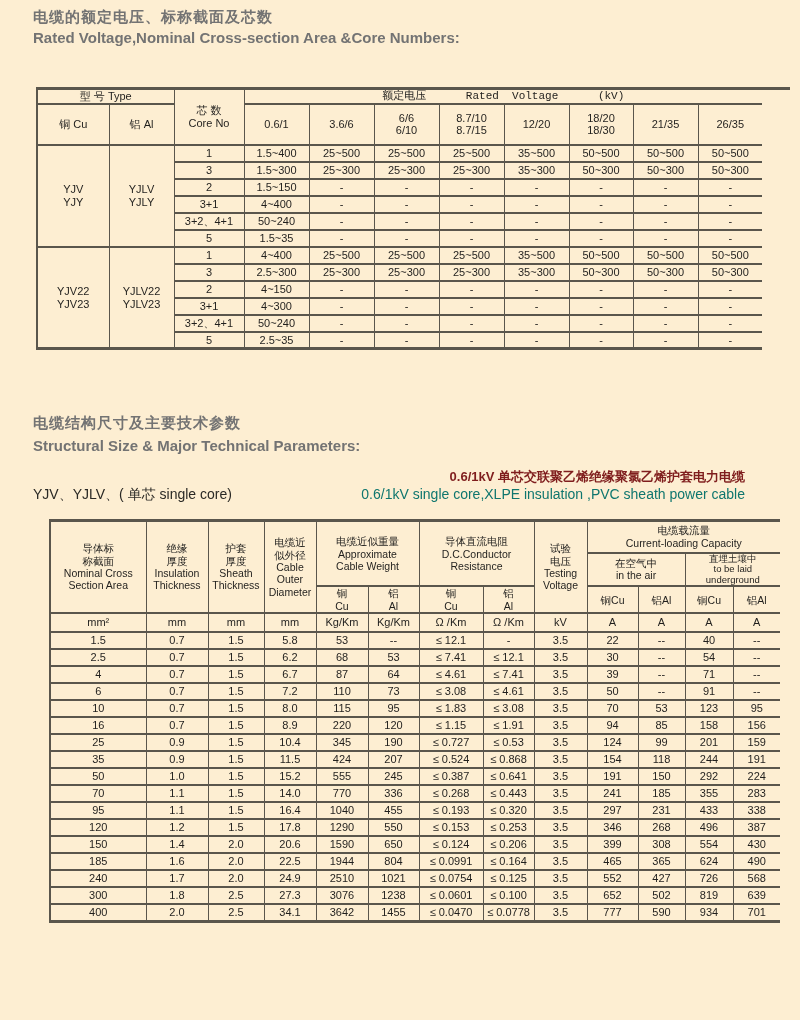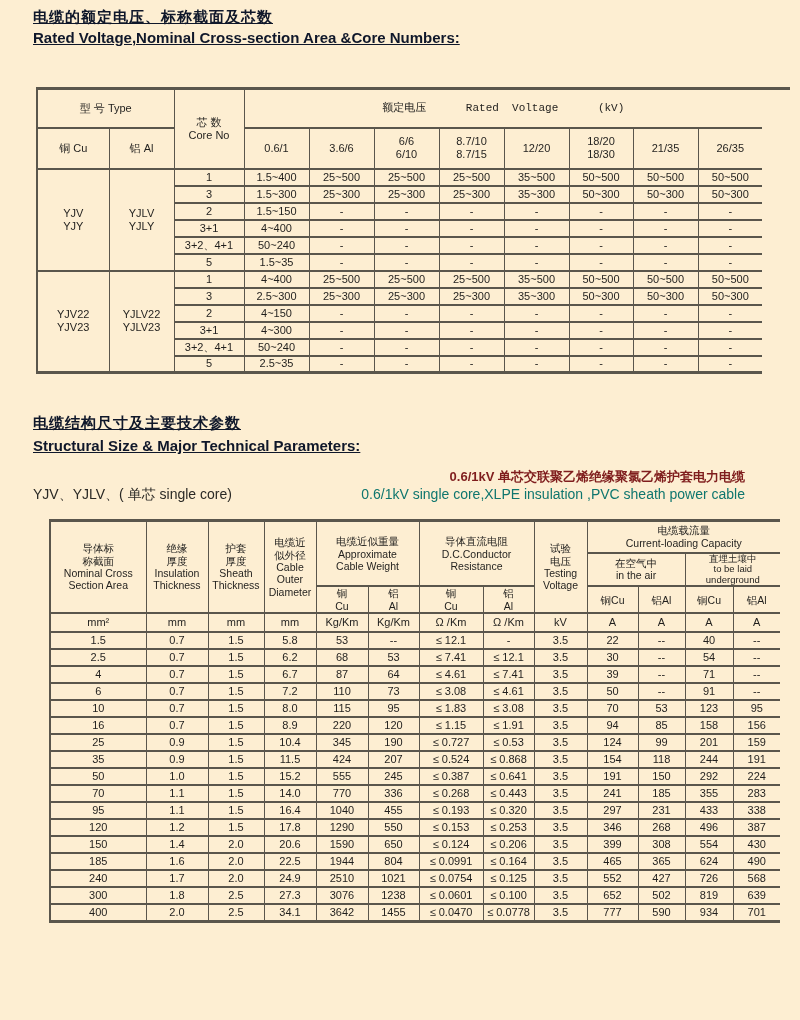--- a/index.html
+++ b/index.html
@@ -5,21 +5,21 @@
   html,body{margin:0;padding:0;}
   body{
     position:relative;
     width:800px;height:1020px;
     background:#fdeed2;
     font-family:"Liberation Sans","DejaVu Sans",sans-serif;
     color:#201f1d;
     overflow:hidden;
   }
   .abs{position:absolute;}
-  .navy{color:#0f172a;text-decoration:underline;}
+  .navy{color:#737373;}
   .title-zh{left:33px;top:8px;font-size:15px;font-weight:bold;letter-spacing:1px;}
   .title-en{left:33px;top:29px;font-size:15px;font-weight:bold;}
   .sec-zh{left:33px;top:414px;font-size:15px;font-weight:bold;letter-spacing:1px;}
   .sec-en{left:33px;top:437px;font-size:15px;font-weight:bold;}
   .note-zh{right:55px;top:468px;font-size:13px;font-weight:bold;color:#7f1d1d;}
   .note-en{right:55px;top:486px;font-size:14px;font-weight:normal;color:#0f766e;}
   .subtitle{left:33px;top:486px;font-size:14px;color:#2a2925;}
 
   table{border-collapse:collapse;table-layout:fixed;}
   td{
@@ -31,21 +31,21 @@
     overflow:hidden;
   }
   .pre{white-space:pre-line;}
   .vlabel{white-space:pre;font-family:Liberation Mono, monospace;}
   .cell-small{font-size:9.5px;line-height:1.12;}
   .hfont{font-size:10.5px;}
 
   
   #t1{left:36px;top:87px;width:724px;border-top:3px solid #5a564c;border-bottom:3px solid #5a564c;border-left:2px solid #5a564c;}
   #t1 tr>*:last-child{border-right:none;}
-  #t1 .hr1{height:39px;}
+  #t1 .hr1{height:15px;}
   #t1 .hr2{height:41px;}
   #t1 .dr{height:17px;}
   #t1-ext{left:760px;top:87px;width:30px;height:3px;background:#5a564c;}
 
   
   #t2{left:49px;top:519px;width:730px;border-top:3px solid #5a564c;border-bottom:3px solid #5a564c;border-left:2px solid #5a564c;}
   #t2 tr>*:last-child{border-right:none;}
   #t2 .h1{height:32px;}
   #t2 .h2{height:33px;}
   #t2 .h3{height:24px;}

